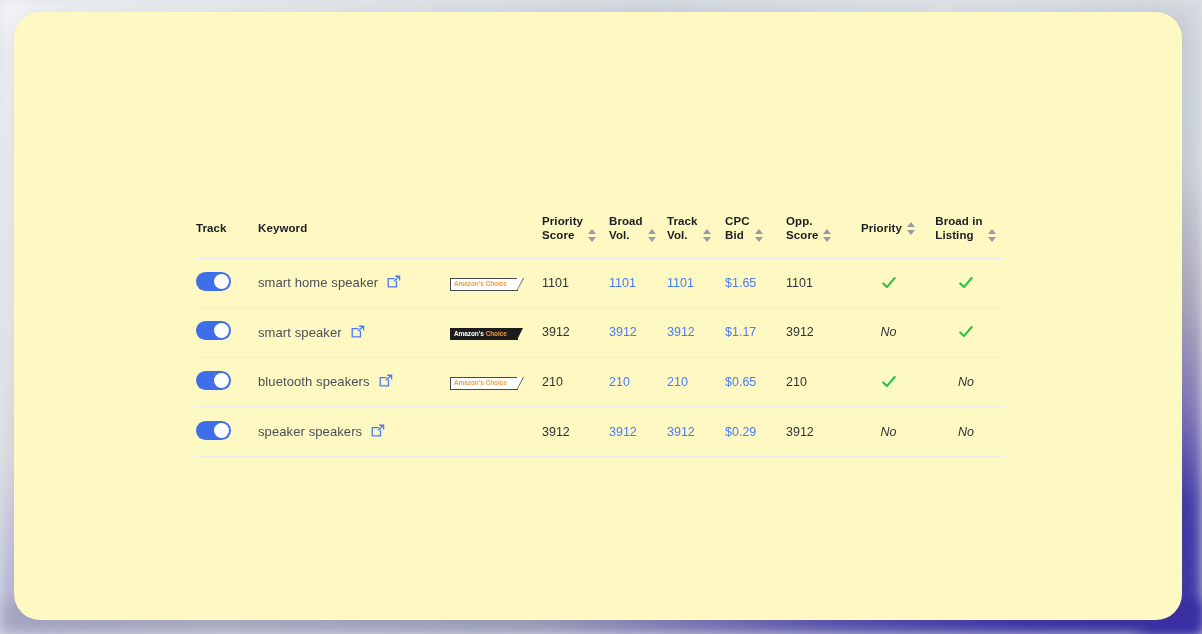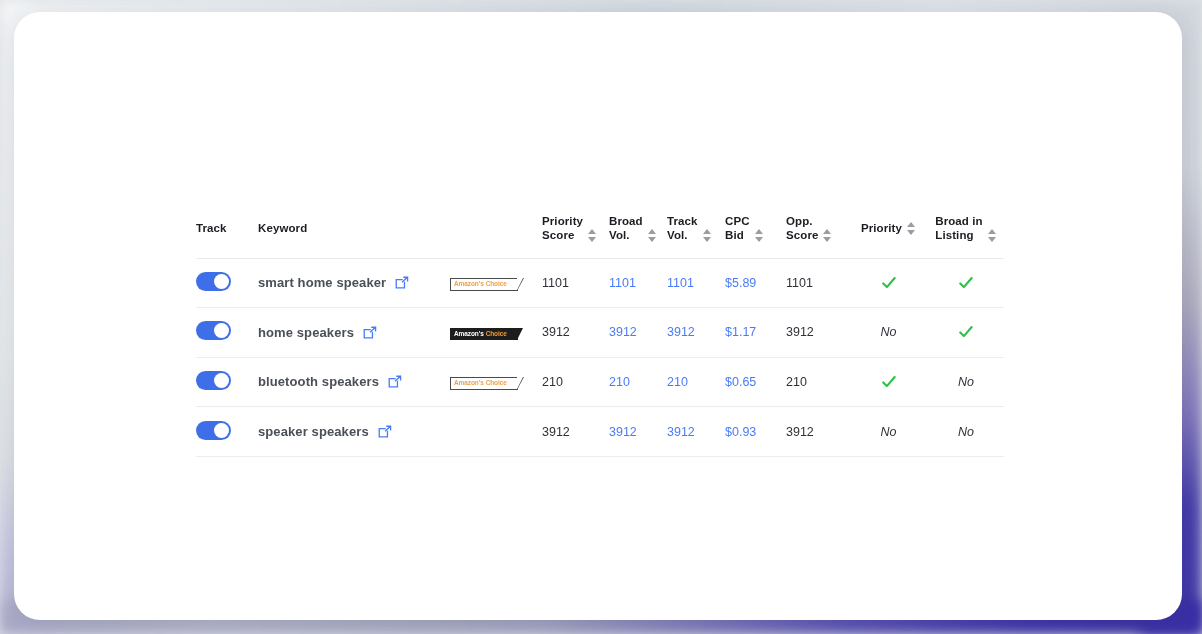--- a/index.html
+++ b/index.html
@@ -61,21 +61,21 @@
     filter: blur(6px);
   }
 
   
   #app-card {
     position: absolute;
     left: 14px;
     top: 12px;
     width: 1168px;
     height: 608px;
-    background: #ffffff;
+    background: #fef9c3;
     border-radius: 26px;
     box-shadow: 0 4px 26px rgba(40,48,70,0.13);
     overflow: hidden;
   }
 
   
   #keyword-table {
     position: absolute;
     left: 182px;
     top: 187px;
@@ -172,23 +172,22 @@
     width: 15px;
     height: 15px;
     border-radius: 50%;
     background: #ffffff;
   }
   .track-cell { padding-left: 18px; }
 
   
   .kw-wrap {
     display: flex;
-    align-items: flex-end;
+    align-items: flex-start;
     gap: 9px;
-    font-weight: bold;
   }
   .kw-text {
     font-size: 13px;
     color: #4a4f58;
     letter-spacing: 0.1px;
   }
   .ext-link-icon {
     width: 14px;
     height: 14px;
     flex: 0 0 auto;
@@ -354,34 +353,34 @@
               <svg class="ext-link-icon" viewBox="0 0 16 16">
                 <path d="M1.4 4.2 h6.6 M1.4 4.2 v9.4 h9.4 v-6.4" fill="none" stroke="#4a7bf7" stroke-width="1.5" stroke-linecap="square"></path>
                 <path d="M8.6 6.6 L14.2 1.4 M10.2 1.4 h4.2 v4.2" fill="none" stroke="#4a7bf7" stroke-width="1.5" stroke-linecap="square"></path>
               </svg>
             </div>
           </td>
           <td class="badge-cell"><span class="ac-badge light"><span class="a1">Amazon's</span><span class="a2">Choice</span></span></td>
           <td><span class="num-dark">1101</span></td>
           <td><span class="num-blue">1101</span></td>
           <td><span class="num-blue">1101</span></td>
-          <td><span class="num-blue">$5.89</span></td>
+          <td><span class="num-blue">$1.65</span></td>
           <td><span class="num-dark">1101</span></td>
           <td class="cell-center"><svg class="check-icon" viewBox="0 0 18 18">
               <path d="M2.5 9.5 L6.6 13.6 L15.4 3.4" fill="none" stroke="#2ec14a" stroke-width="2.4" stroke-linecap="round" stroke-linejoin="round"></path>
             </svg></td>
           <td class="cell-center"><svg class="check-icon" viewBox="0 0 18 18">
               <path d="M2.5 9.5 L6.6 13.6 L15.4 3.4" fill="none" stroke="#2ec14a" stroke-width="2.4" stroke-linecap="round" stroke-linejoin="round"></path>
             </svg></td>
         </tr>
         <tr>
           <td class="track-cell"><div class="toggle"><span class="knob"></span></div></td>
           <td>
             <div class="kw-wrap">
-              <span class="kw-text">home speakers</span>
+              <span class="kw-text">smart speaker</span>
               <svg class="ext-link-icon" viewBox="0 0 16 16">
                 <path d="M1.4 4.2 h6.6 M1.4 4.2 v9.4 h9.4 v-6.4" fill="none" stroke="#4a7bf7" stroke-width="1.5" stroke-linecap="square"></path>
                 <path d="M8.6 6.6 L14.2 1.4 M10.2 1.4 h4.2 v4.2" fill="none" stroke="#4a7bf7" stroke-width="1.5" stroke-linecap="square"></path>
               </svg>
             </div>
           </td>
           <td class="badge-cell"><span class="ac-badge dark"><span class="a1">Amazon's</span><span class="a2">Choice</span></span></td>
           <td><span class="num-dark">3912</span></td>
           <td><span class="num-blue">3912</span></td>
           <td><span class="num-blue">3912</span></td>
@@ -422,20 +421,20 @@
               <svg class="ext-link-icon" viewBox="0 0 16 16">
                 <path d="M1.4 4.2 h6.6 M1.4 4.2 v9.4 h9.4 v-6.4" fill="none" stroke="#4a7bf7" stroke-width="1.5" stroke-linecap="square"></path>
                 <path d="M8.6 6.6 L14.2 1.4 M10.2 1.4 h4.2 v4.2" fill="none" stroke="#4a7bf7" stroke-width="1.5" stroke-linecap="square"></path>
               </svg>
             </div>
           </td>
           <td class="badge-cell"></td>
           <td><span class="num-dark">3912</span></td>
           <td><span class="num-blue">3912</span></td>
           <td><span class="num-blue">3912</span></td>
-          <td><span class="num-blue">$0.93</span></td>
+          <td><span class="num-blue">$0.29</span></td>
           <td><span class="num-dark">3912</span></td>
           <td class="cell-center"><span class="txt-no">No</span></td>
           <td class="cell-center"><span class="txt-no">No</span></td>
         </tr>
       </tbody>
   </table>
 </div>
 
 </body></html>

